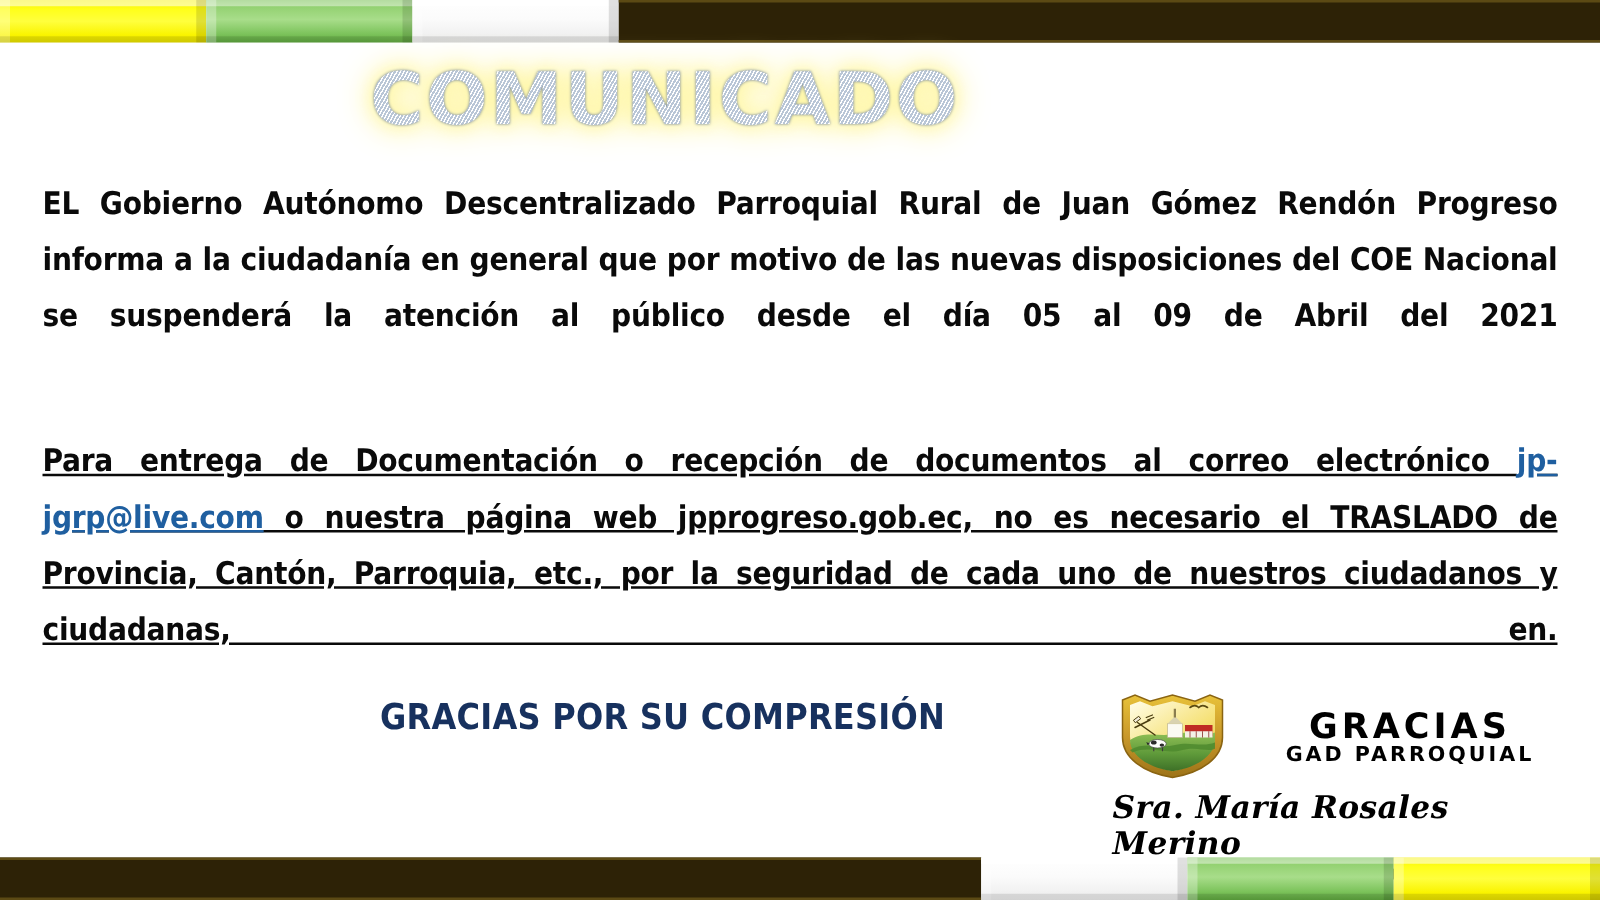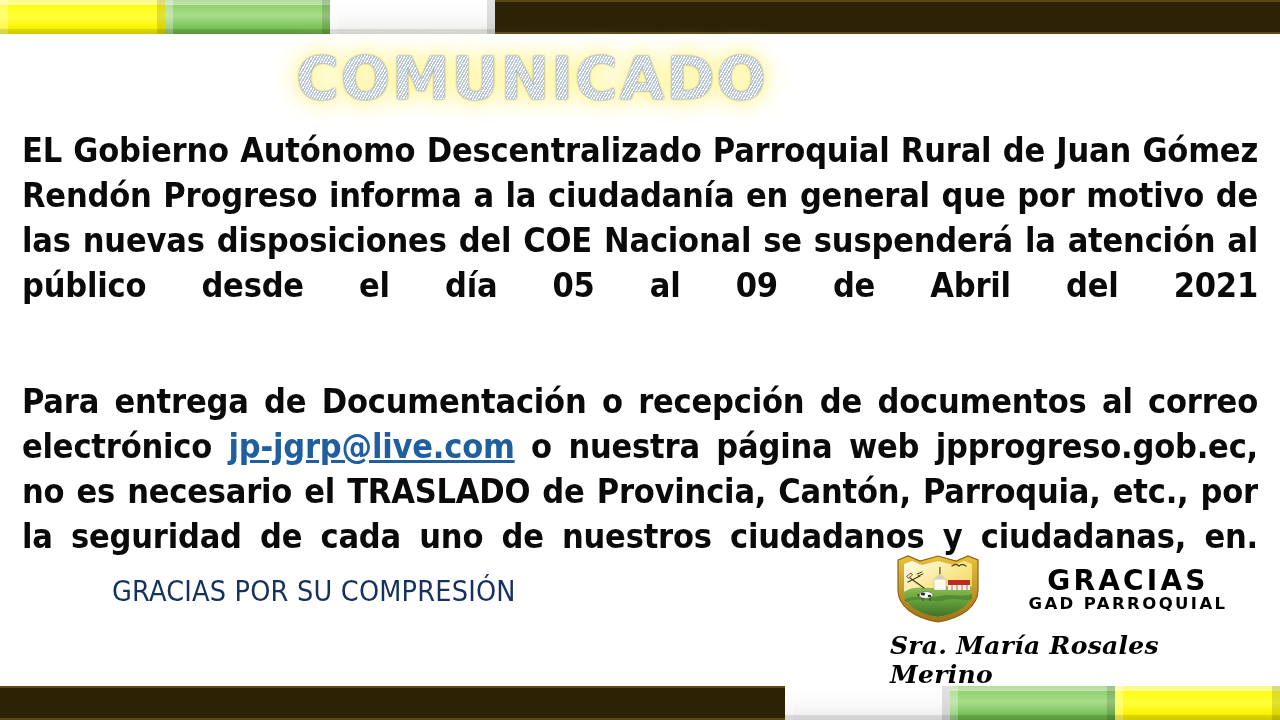--- a/index.html
+++ b/index.html
@@ -102,57 +102,56 @@
   }
 
   
   .content {
     position: absolute;
     top: 128px;
     left: 22px;
     width: 1236px;
   }
   p.para {
-    margin: 0;
+    margin: 12px;
     font-family: "DejaVu Sans Condensed", "Liberation Sans Narrow", "Liberation Sans", sans-serif;
     font-weight: bold;
-    font-size: 34px;
+    font-size: 25px;
     line-height: 45px;
     color: #0a0a0a;
     text-align: justify;
     -webkit-hyphens: none;
     hyphens: none;
     letter-spacing: -0.2px;
   }
   p.para::after {
     content: "";
     display: inline-block;
     width: 100%;
   }
-  .para + .para { margin-top: 26px; }
+  .para + .para { margin-top: 26px; text-decoration: underline; }
 
   a.maillink {
     color: #1f5fa0;
     text-decoration: underline;
     text-underline-offset: 2px;
   }
 
   
   .thanks {
     position: absolute;
     top: 557px;
     left: 112px;
     width: 836px;
-    text-align: left;
+    text-align: center;
     font-family: "DejaVu Sans Condensed", "Liberation Sans Narrow", "Liberation Sans", sans-serif;
-    font-weight: normal;
+    font-weight: bold;
     font-size: 28.5px;
     letter-spacing: 0.2px;
     color: #17315e;
-    margin-top: 18px;
   }
 
   
   .logo-block {
     position: absolute;
     top: 552px;
     left: 890px;
     width: 374px;
     height: 130px;
   }

